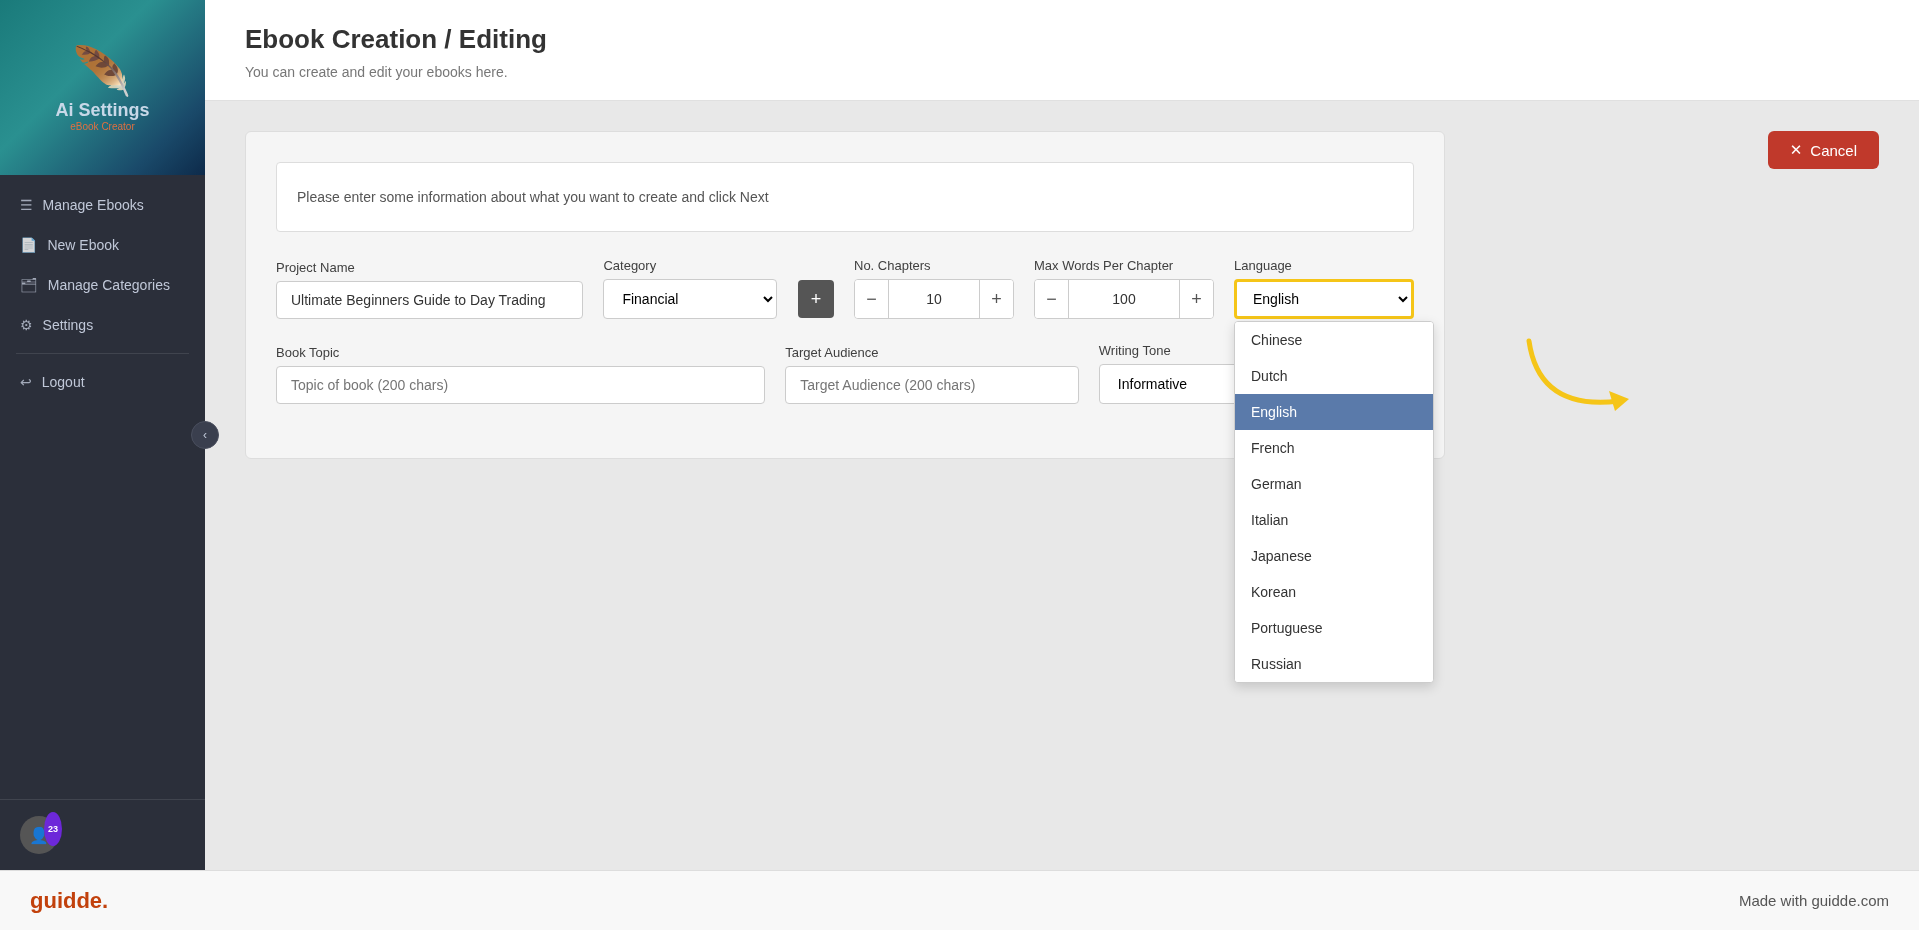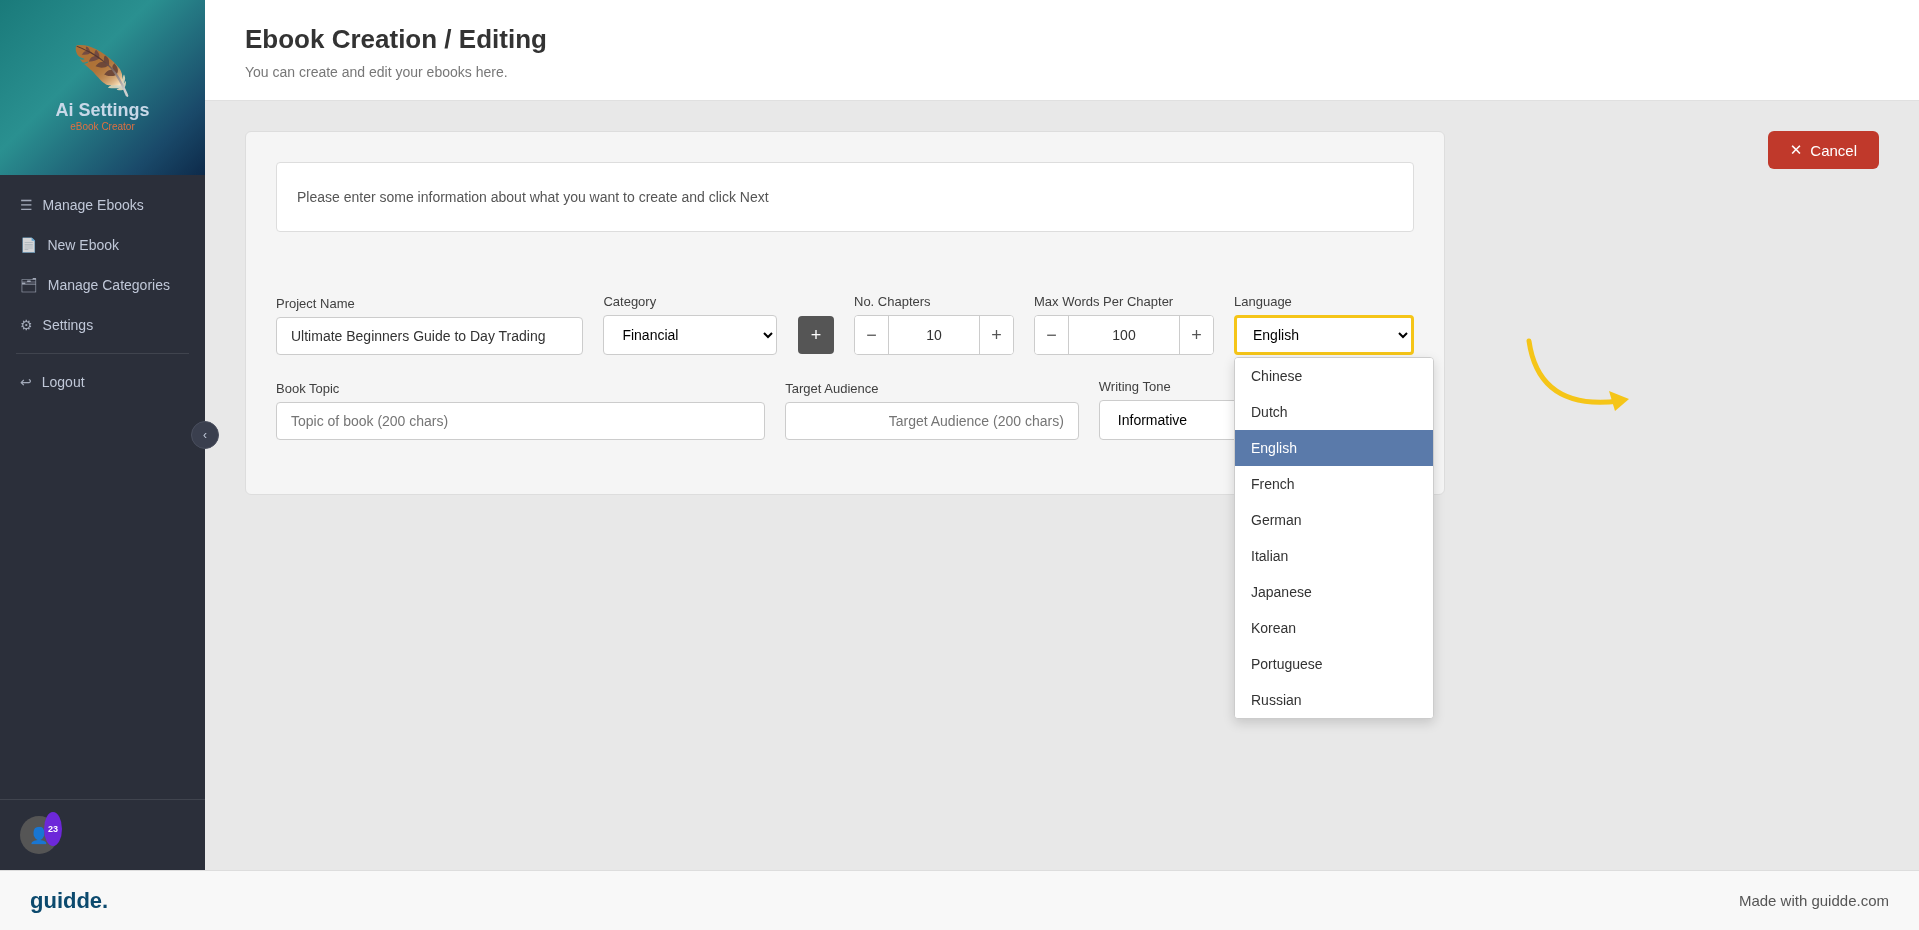--- a/index.html
+++ b/index.html
@@ -187,21 +187,21 @@
       border: 1px solid #ccc;
       border-radius: 4px;
       padding: 10px 14px;
       font-size: 14px;
       background: white;
       color: #333;
     }
 
     .project-name-group { flex: 2; min-width: 300px; }
     .category-group { flex: 1.5; min-width: 220px; }
-    .chapters-group { min-width: 160px; margin-top: 36px; }
+    .chapters-group { min-width: 160px; }
     .max-words-group { min-width: 180px; }
     .language-group { min-width: 180px; position: relative; }
 
     .category-wrapper {
       display: flex; gap: 21px; align-items: center;
     }
     .category-select {
       flex: 1;
       border: 1px solid #ccc;
       border-radius: 4px;
@@ -319,21 +319,21 @@
     .footer {
       background: #f8f8f8;
       border-top: 1px solid #ddd;
       padding: 14px 30px;
       display: flex;
       justify-content: space-between;
       align-items: center;
       height: 60px;
     }
     .footer-logo {
-      color: #0c4a6e;
+      color: #c2410c;
       font-size: 22px;
       font-weight: bold;
     }
     .footer-tagline {
       color: #555;
       font-size: 15px;
     }
   </style>
 </head>
 <body>
@@ -471,21 +471,21 @@
         </div>
 
         <div class="form-row">
           <div class="form-group book-topic-group">
             <label class="form-label">Book Topic</label>
             <input class="form-input" type="text" style="width: 100%;" placeholder="Topic of book (200 chars)">
           </div>
 
           <div class="form-group target-audience-group">
             <label class="form-label">Target Audience</label>
-            <input class="form-input" type="text" style="width: 100%; text-align: right;" placeholder="Target Audience (200 chars)">
+            <input class="form-input" type="text" style="width: 100%;" placeholder="Target Audience (200 chars)">
           </div>
 
           <div class="form-group writing-tone-group">
             <label class="form-label">Writing Tone</label>
             <select class="category-select">
               <option>Informative</option>
               <option>Casual</option>
               <option>Professional</option>
               <option>Humorous</option>
             </select>

